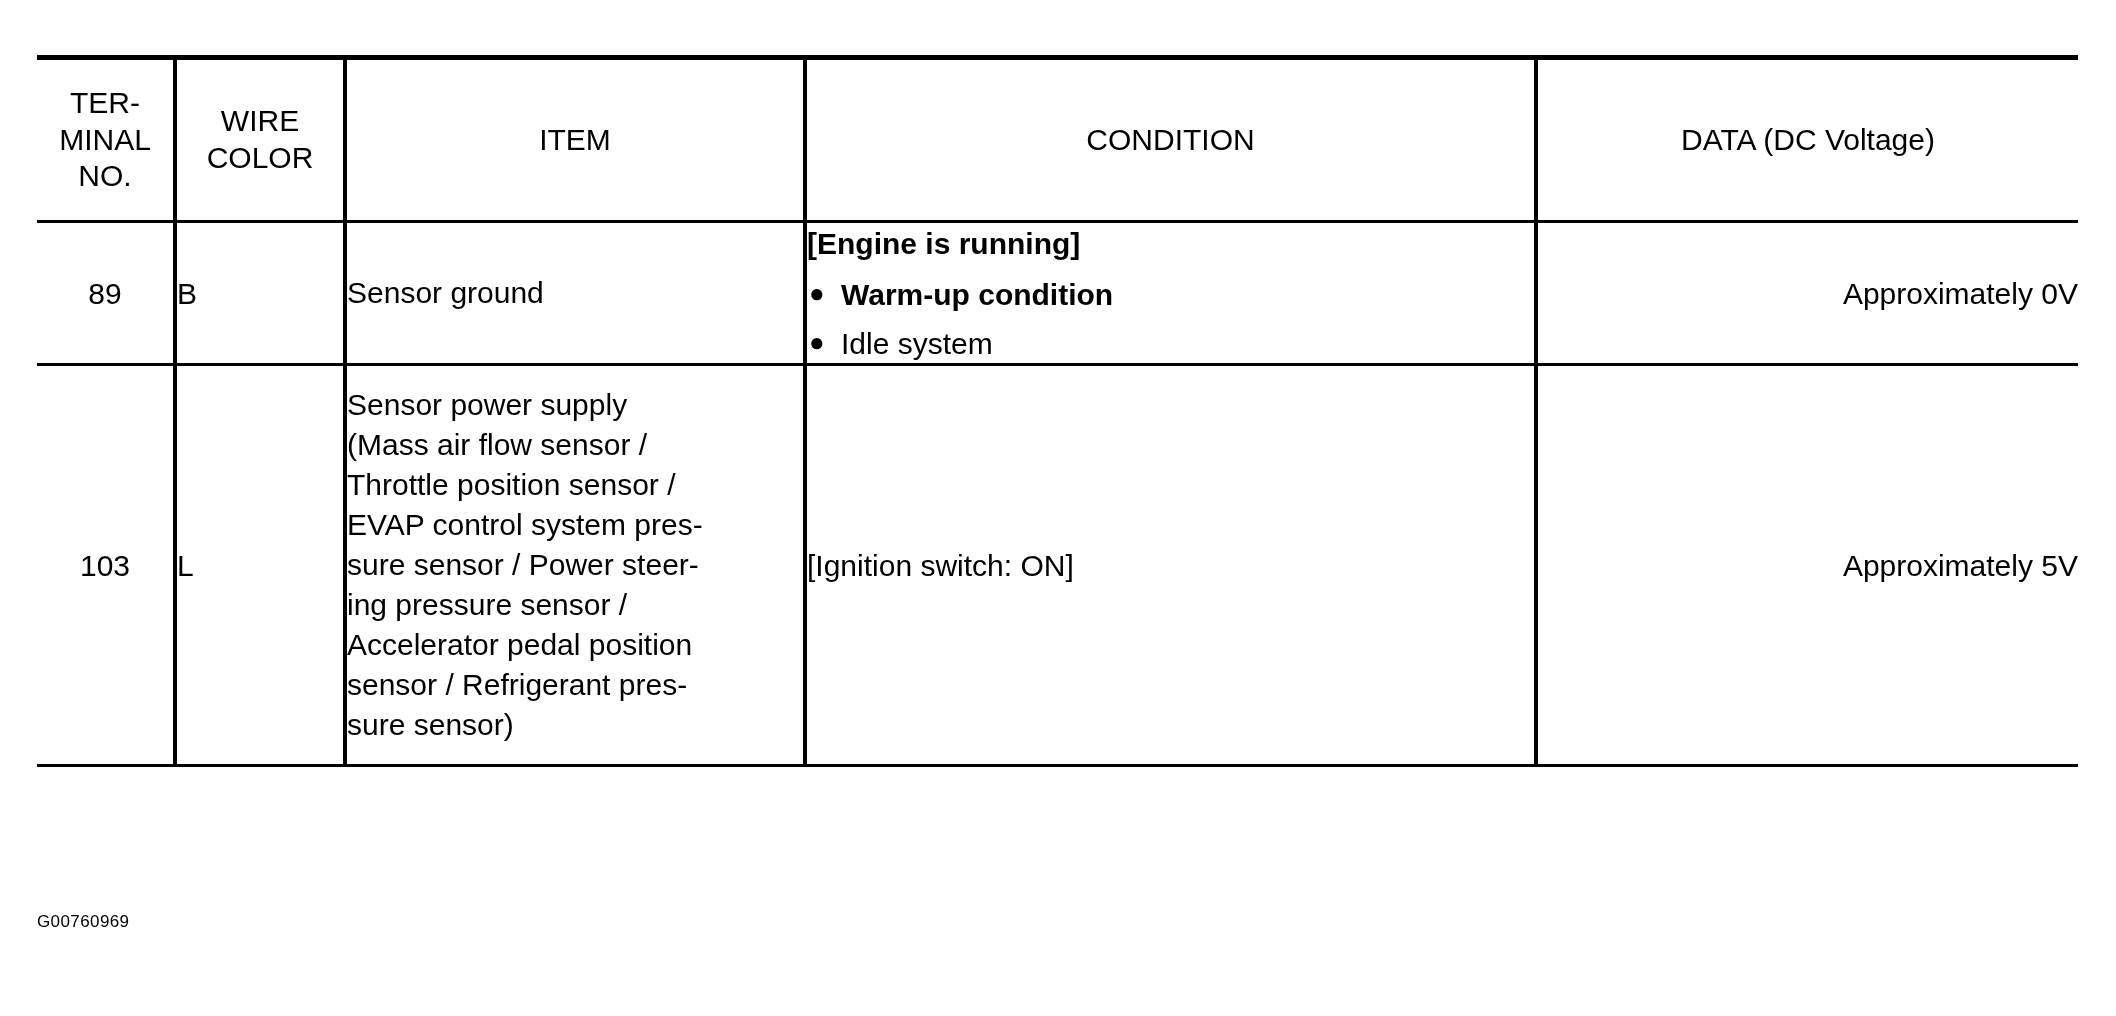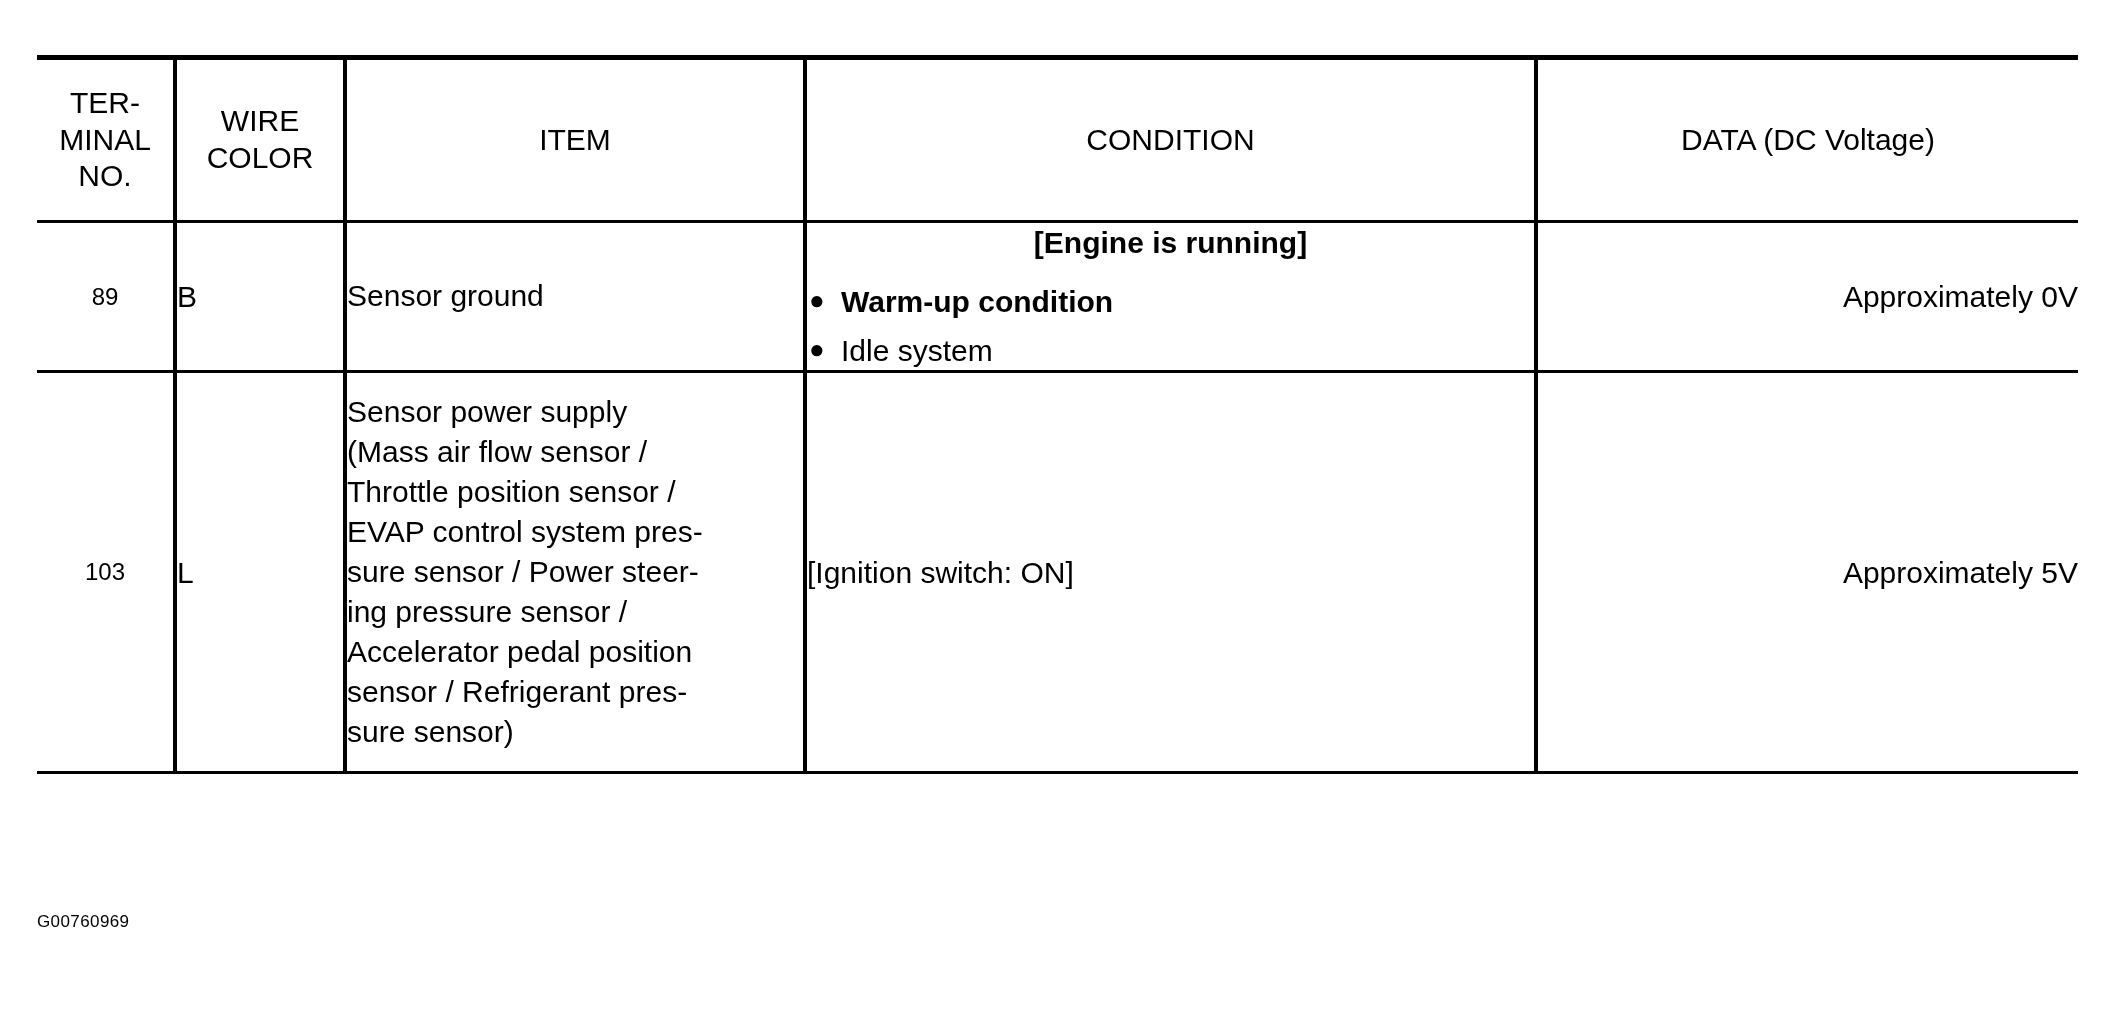--- a/index.html
+++ b/index.html
@@ -78,21 +78,21 @@
     padding: 6px 10px;
   }
 
   
   td.cell {
     font-size: 30px;
     line-height: 1.30;
   }
   td.terminal-cell {
     text-align: center;
-    font-size: 24px;
+    font-size: 30px;
   }
   td.wire-cell {
     text-align: left;
     padding-left: 26px;
     font-size: 30px;
   }
   td.item-cell {
     text-align: left;
     padding: 16px 12px 16px 22px;
     vertical-align: top;
@@ -117,22 +117,21 @@
 
   
   .lines {
     white-space: pre-line;
   }
 
   
   .cond-head {
     font-weight: bold;
     display: block;
-    margin-bottom: 20px;
-    text-align: center;
+    margin-bottom: 12px;
   }
   .cond-list {
     list-style: none;
     margin: 0;
     padding: 0;
   }
   .cond-list li {
     display: block;
     margin-bottom: 10px;
     padding-left: 34px;

